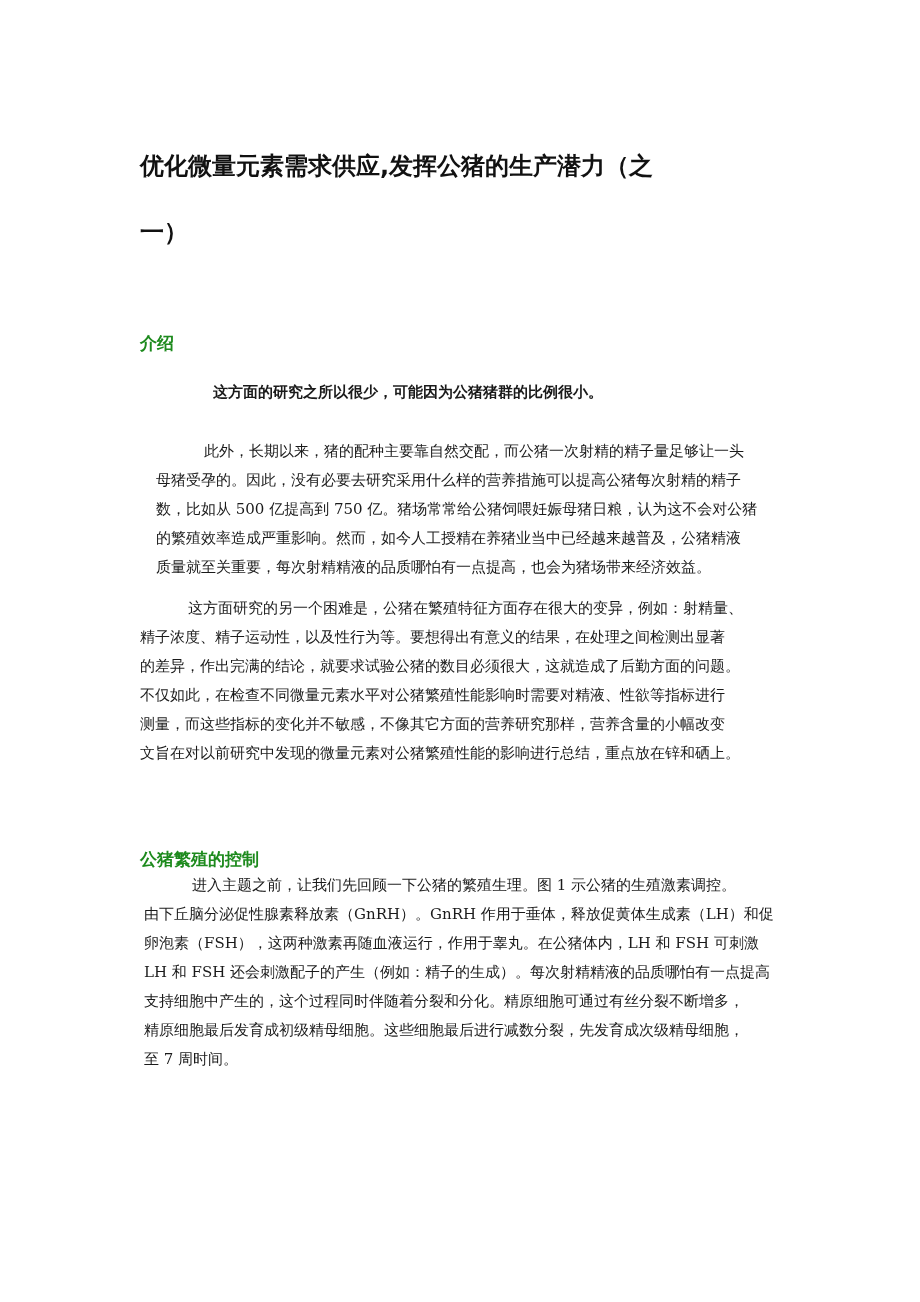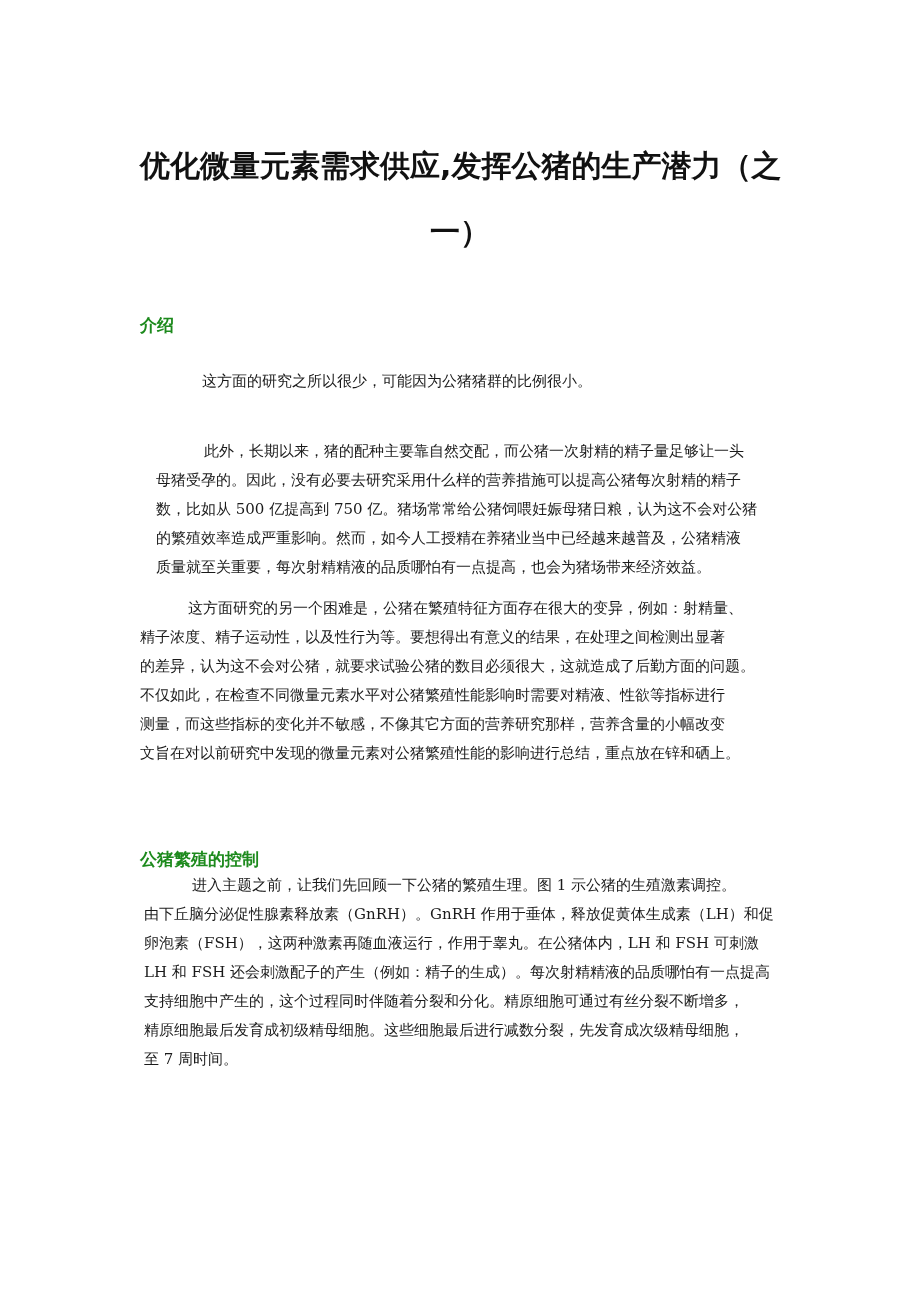--- a/index.html
+++ b/index.html
@@ -20,24 +20,23 @@
     left: 0;
     top: 0;
     width: 920px;
     height: 1302px;
   }
   .title {
     position: absolute;
     left: 140px;
     width: 640px;
     top: 133px;
-    text-align: center;
     font-family: "DejaVu Sans", "Liberation Sans", sans-serif;
     font-weight: bold;
-    font-size: 30px;
+    font-size: 24px;
     line-height: 66px;
     color: #111111;
     letter-spacing: 0px;
   }
   .section-heading {
     position: absolute;
     left: 140px;
     font-family: "DejaVu Sans", "Liberation Sans", sans-serif;
     font-weight: bold;
     font-size: 17px;
@@ -67,38 +66,38 @@
 </head>
 <body>
 
 <div class="page">
 
   <h1 class="title" style="margin:0;">
     <span class="line" style="height:66px;">优化微量元素需求供应,发挥公猪的生产潜力（之</span>
     <span class="line" style="height:66px;">一）</span>
   </h1>
 
-  <h2 class="section-heading" style="top:314px; margin:0;">介绍</h2>
+  <h2 class="section-heading" style="top:332px; margin:0;">介绍</h2>
 
-  <p class="para" style="top:362px; margin:5px;">
+  <p class="para" style="top:362px; margin:16px;font-weight:bold;">
     <span class="line indent-wide">这方面的研究之所以很少，可能因为公猪猪群的比例很小。</span>
   </p>
 
   <p class="para" style="top:421px; margin:16px;">
     <span class="line indent">此外，长期以来，猪的配种主要靠自然交配，而公猪一次射精的精子量足够让一头</span>
     <span class="line">母猪受孕的。因此，没有必要去研究采用什么样的营养措施可以提高公猪每次射精的精子</span>
     <span class="line">数，比如从 500 亿提高到 750 亿。猪场常常给公猪饲喂妊娠母猪日粮，认为这不会对公猪</span>
     <span class="line">的繁殖效率造成严重影响。然而，如今人工授精在养猪业当中已经越来越普及，公猪精液</span>
     <span class="line">质量就至关重要，每次射精精液的品质哪怕有一点提高，也会为猪场带来经济效益。</span>
   </p>
 
   <p class="para" style="top:594px; margin:0;">
     <span class="line indent">这方面研究的另一个困难是，公猪在繁殖特征方面存在很大的变异，例如：射精量、</span>
     <span class="line">精子浓度、精子运动性，以及性行为等。要想得出有意义的结果，在处理之间检测出显著</span>
-    <span class="line">的差异，认为这不会对公猪，就要求试验公猪的数目必须很大，这就造成了后勤方面的问题。</span>
+    <span class="line">的差异，作出完满的结论，就要求试验公猪的数目必须很大，这就造成了后勤方面的问题。</span>
     <span class="line">不仅如此，在检查不同微量元素水平对公猪繁殖性能影响时需要对精液、性欲等指标进行</span>
     <span class="line">测量，而这些指标的变化并不敏感，不像其它方面的营养研究那样，营养含量的小幅改变</span>
     <span class="line">文旨在对以前研究中发现的微量元素对公猪繁殖性能的影响进行总结，重点放在锌和硒上。</span>
   </p>
 
   <h2 class="section-heading" style="top:848px; margin:0;">公猪繁殖的控制</h2>
 
   <p class="para" style="top:867px; margin:4px;">
     <span class="line indent">进入主题之前，让我们先回顾一下公猪的繁殖生理。图 1 示公猪的生殖激素调控。</span>
     <span class="line">由下丘脑分泌促性腺素释放素（GnRH）。GnRH 作用于垂体，释放促黄体生成素（LH）和促</span>

